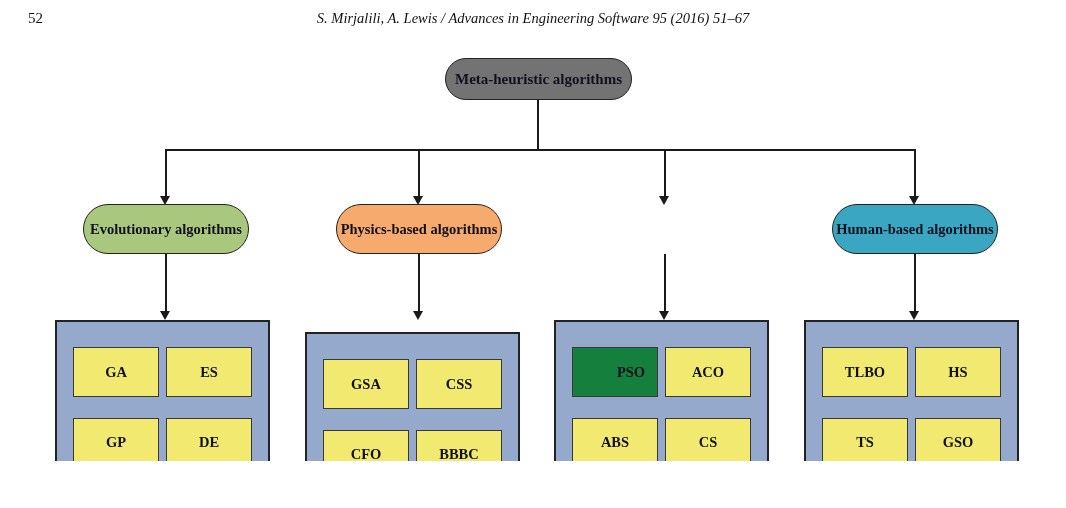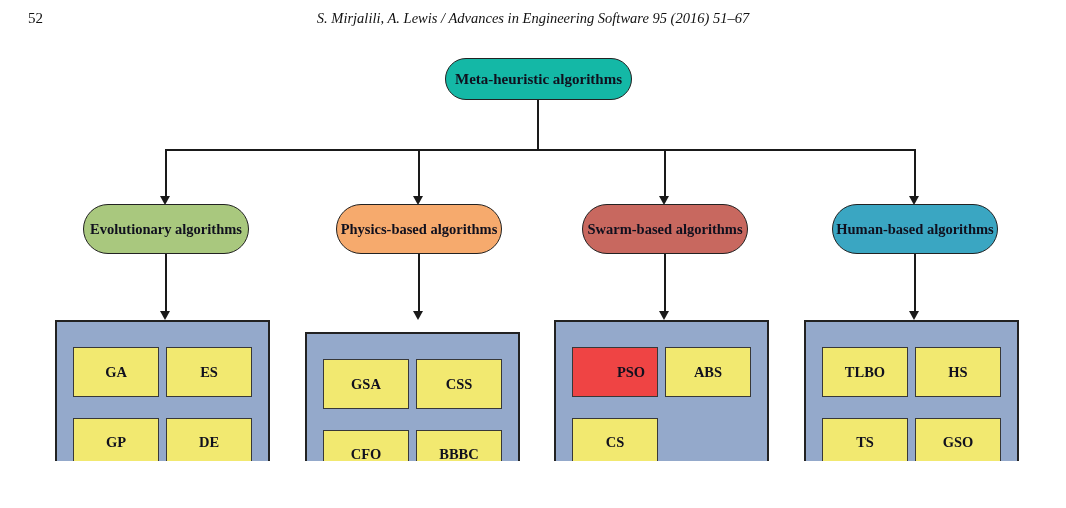--- a/index.html
+++ b/index.html
@@ -62,44 +62,41 @@
   }
 </style>
 </head>
 <body>
 
 <div class="canvas">
 
   <div class="page-num">52</div>
   <div class="journal-header">S. Mirjalili, A. Lewis / Advances in Engineering Software 95 (2016) 51–67</div>
 
-  <div class="root-node" style="background: #14b8a6; text-align: right;">
+  <div class="root-node" style="background: #737373; text-align: right;">
     <span>Meta-heuristic algorithms</span>
   </div>
 
   <div class="vline" style="left:537px;top:100px;height:49px"></div>
   <div class="hline" style="left:165px;top:149px;width:750px"></div>
 
   <div class="vline" style="left:165px;top:149px;height:47px"></div>
   <div class="arrowhead" style="left:160px;top:196px"></div>
   <div class="vline" style="left:418px;top:149px;height:47px"></div>
   <div class="arrowhead" style="left:413px;top:196px"></div>
   <div class="vline" style="left:664px;top:149px;height:47px"></div>
   <div class="arrowhead" style="left:659px;top:196px"></div>
   <div class="vline" style="left:914px;top:149px;height:47px"></div>
   <div class="arrowhead" style="left:909px;top:196px"></div>
 
   <div class="pill" style="left: 83px; background: rgb(169, 200, 126);">
     <span>Evolutionary algorithms</span>
   </div>
   <div class="pill" style="left: 336px; background: rgb(246, 170, 109);">
     <span>Physics-based algorithms</span>
-  </div>
-  <div class="pill" style="left: 582px; background: rgb(200, 104, 95);">
-    <span>Swarm-based algorithms</span>
   </div>
   <div class="pill" style="left: 832px; background: rgb(58, 166, 194);">
     <span>Human-based algorithms</span>
   </div>
 
   <div class="vline" style="left:165px;top:254px;height:57px"></div>
   <div class="arrowhead" style="left:160px;top:311px"></div>
   <div class="vline" style="left:418px;top:254px;height:57px"></div>
   <div class="arrowhead" style="left:413px;top:311px"></div>
   <div class="vline" style="left:664px;top:254px;height:57px"></div>
@@ -131,22 +128,25 @@
       </div>
     <div class="algo-box" style="background: rgb(242, 233, 112);">
         <span>CFO</span>
       </div>
     <div class="algo-box" style="background: rgb(242, 233, 112);">
         <span>BBBC</span>
       </div>
   </div>
 
   <div class="group-container" style="left: 554px; background: rgb(148, 169, 203);">
-    <div class="algo-box" style="background: #ef4444; padding-left: 32px;">
+    <div class="algo-box" style="background: #15803d; padding-left: 32px;">
         <span>PSO</span>
+      </div>
+    <div class="algo-box" style="background: rgb(242, 233, 112);">
+        <span>ACO</span>
       </div>
     <div class="algo-box" style="background: rgb(242, 233, 112);">
         <span>ABS</span>
       </div>
     <div class="algo-box" style="background: rgb(242, 233, 112);">
         <span>CS</span>
       </div>
   </div>
 
   <div class="group-container" style="left: 804px; background: rgb(148, 169, 203);">

